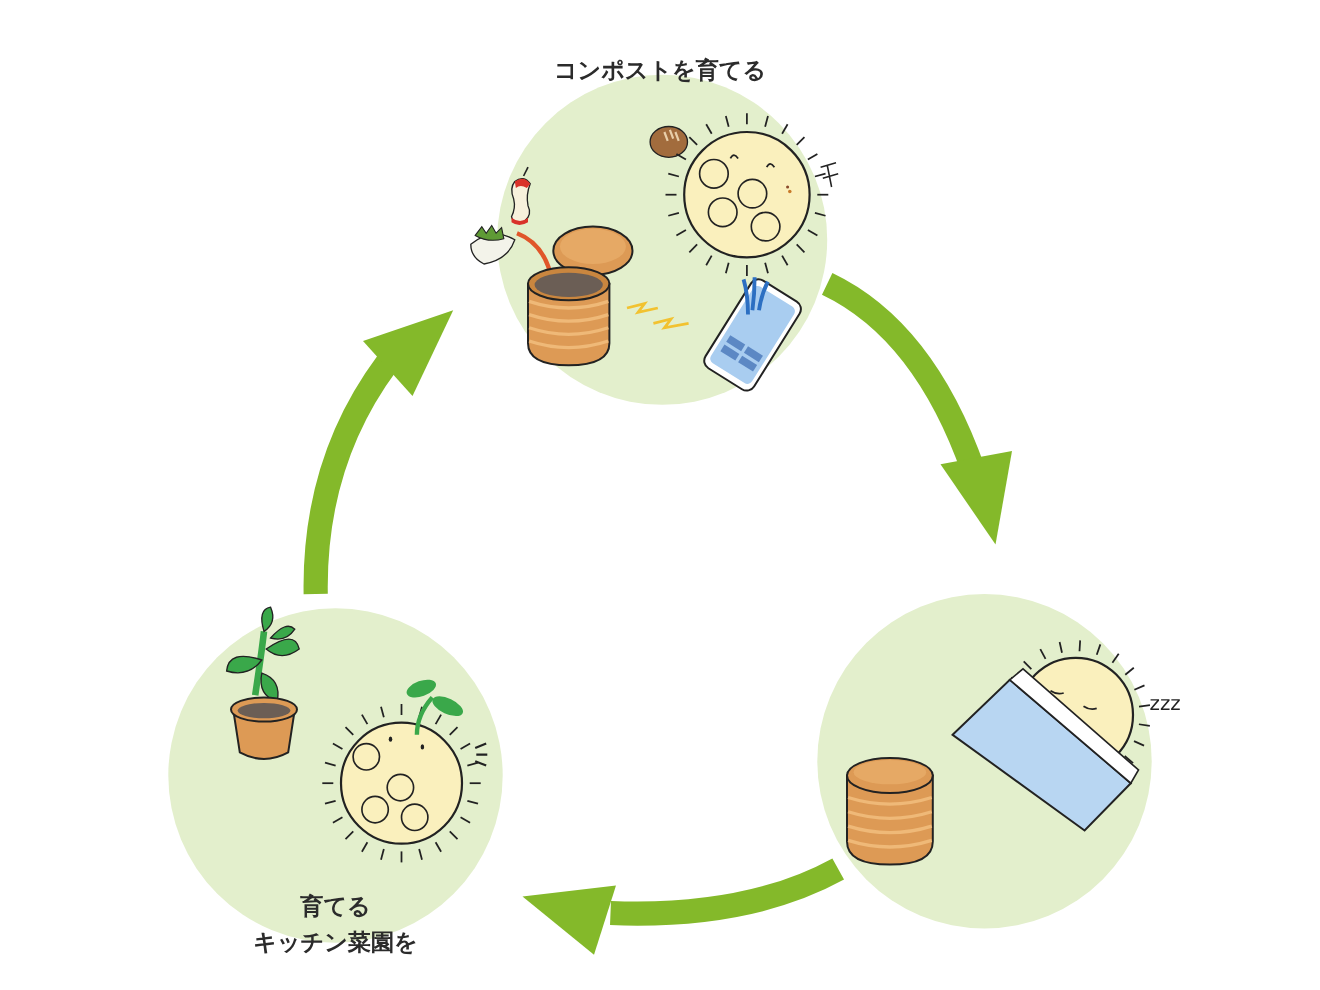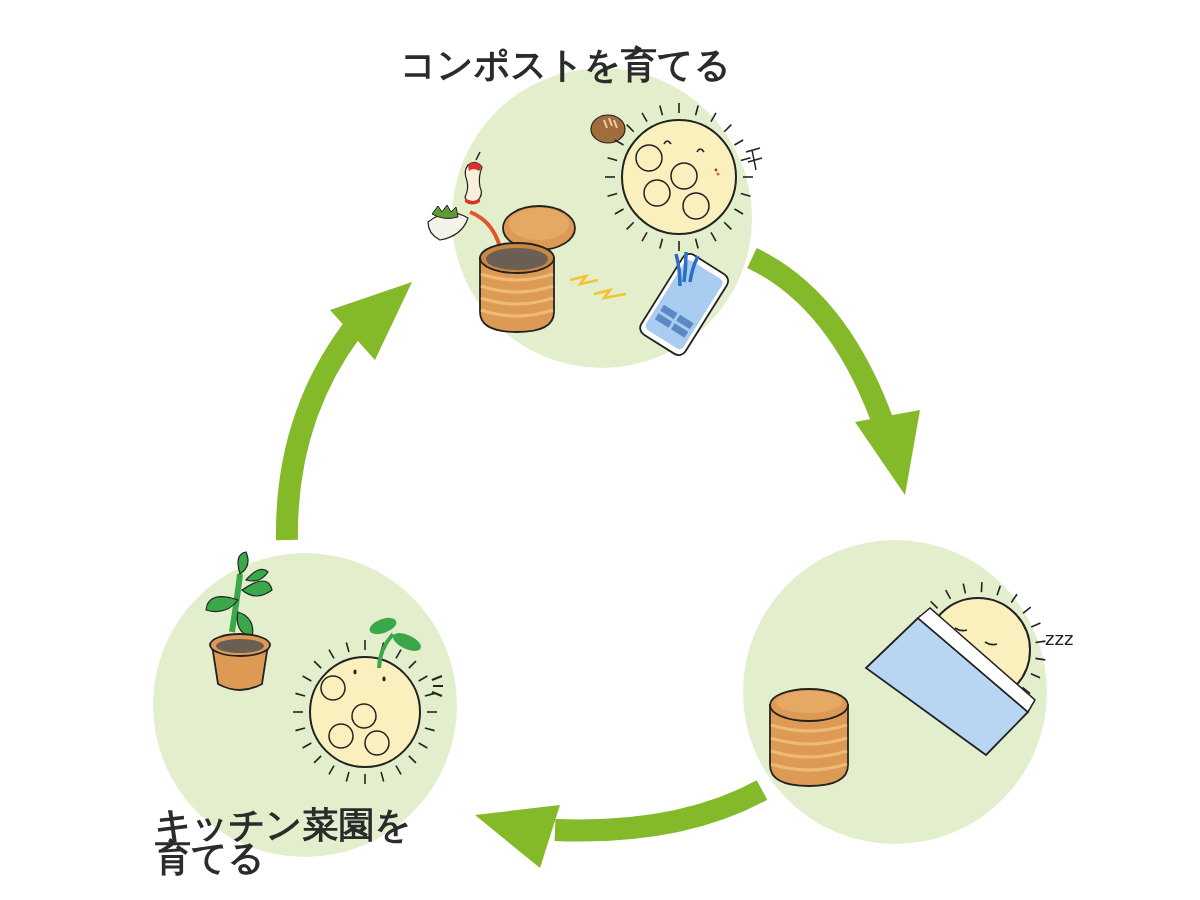--- a/index.html
+++ b/index.html
@@ -1,20 +1,20 @@
 <!DOCTYPE html>
 <html><head>
   <meta charset="utf-8">
   <style>
     html, body { margin: 0; padding: 0; background: #ffffff; }
     body { width: 1200px; height: 900px; position: relative; overflow: hidden;
            font-family: "DejaVu Sans", sans-serif; }
     svg#diagram { position: absolute; left: 0; top: 0; }
     .stage-label { position: absolute; color: #2b2b2b; font-weight: bold;
-                   font-size: 36px; line-height: 33px;
+                   font-size: 21px; text-align: center; line-height: 33px;
                    font-family: "DejaVu Sans", sans-serif; }
     #label-top { left: 400px; top: 48px; width: 400px; }
     #label-right { left: 745px; top: 806px; width: 300px; }
     #label-left { left: 155px; top: 808px; width: 300px; }
   </style>
 </head>
 <body>
 
 <svg id="diagram" width="1200" height="900" viewBox="0 0 1200 900">
 
@@ -210,15 +210,15 @@
     <path d="M 432 680 l 10 -4 M 433 686 l 10 0 M 432 692 l 10 4" stroke="#222" stroke-width="2"></path>
   </g>
 </svg>
 
 <div id="label-top" class="stage-label">
   <div>コンポストを育てる</div>
 </div>
 <div id="label-right" class="stage-label">
 </div>
 <div id="label-left" class="stage-label">
+  <div>育てる</div>
   <div>キッチン菜園を</div>
-  <div>育てる</div>
 </div>
 
 </body></html>

